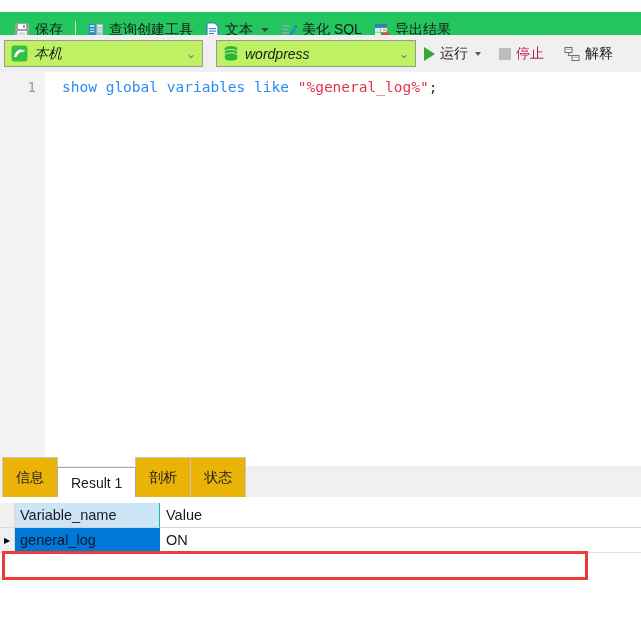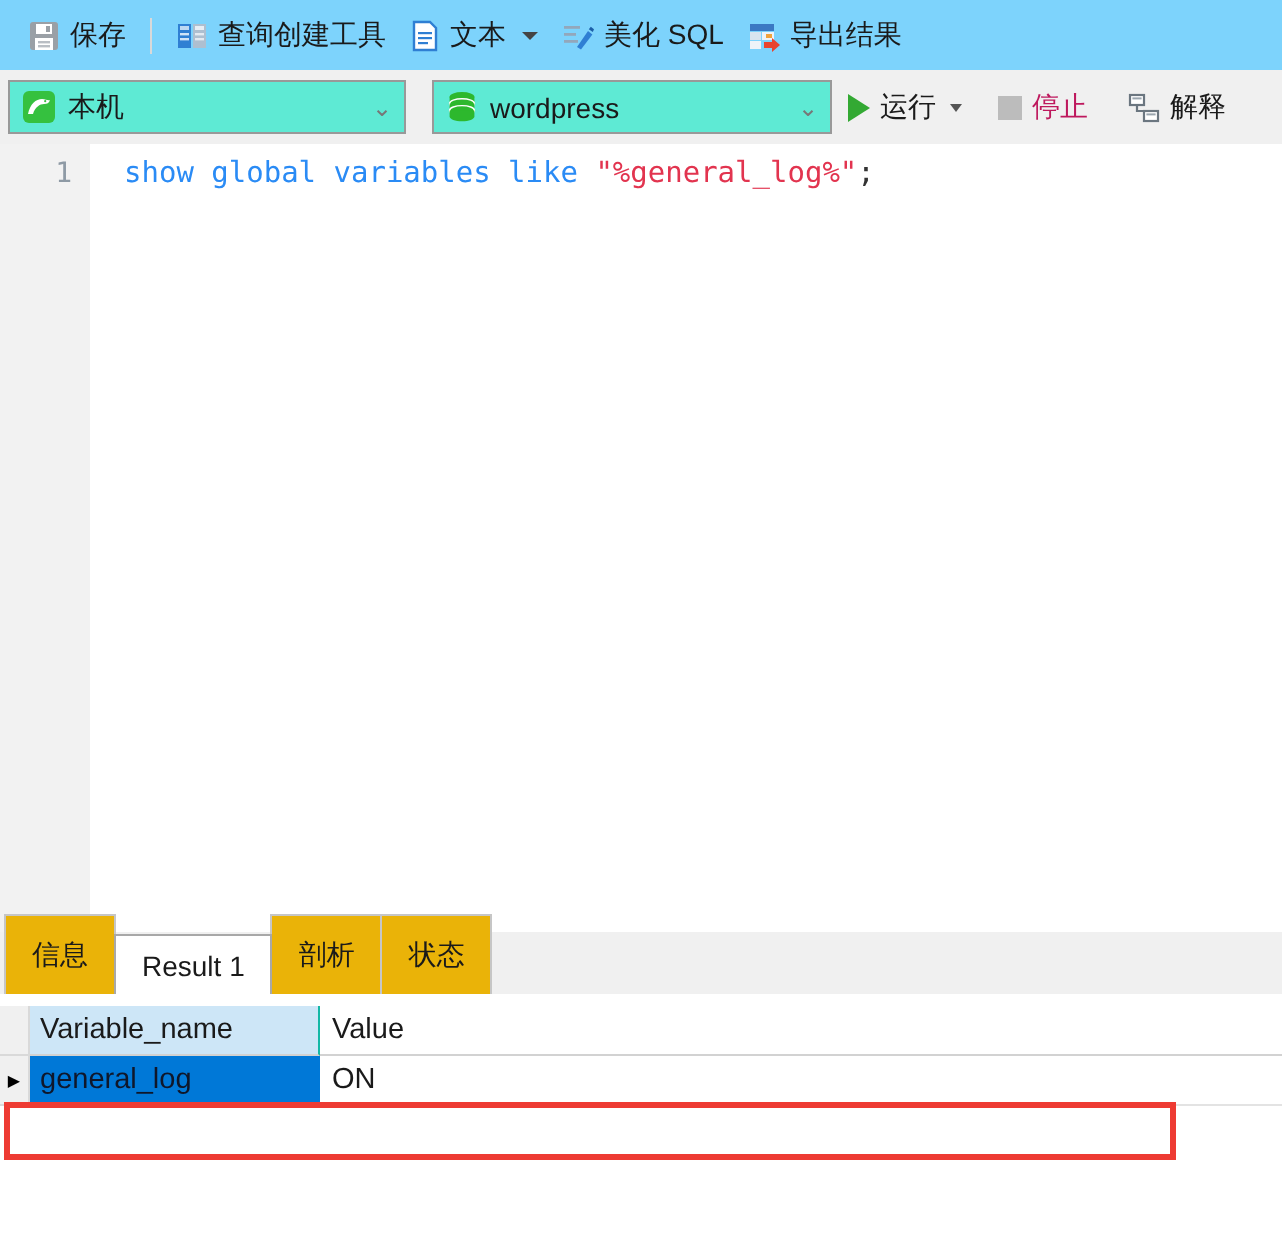--- a/index.html
+++ b/index.html
@@ -12,22 +12,22 @@
   }
   #app {
     position: relative;
     width: 641px; height: 626px;
     background: #fff;
     overflow: hidden;
   }
 
   
   .toolbar1 {
-    position: absolute; left: 0; top: 0; width: 641px; height: 35px;
-    background: #7dd3fc;
+    position: absolute; left: 0; top: 12px; width: 641px; height: 35px;
+    background: #22c55e;
     display: flex; align-items: center;
     padding-left: 8px;
     font-size: 14px;
   }
   .tb-btn {
     display: inline-flex; align-items: center; gap: 5px;
     padding: 4px 6px; cursor: default; white-space: nowrap;
   }
   .tb-sep {
     width: 1px; height: 18px; background: #d9d9d9; margin: 0 6px;
@@ -39,25 +39,25 @@
   }
 
   
   .toolbar2 {
     position: absolute; left: 0; top: 35px; width: 641px; height: 37px;
     background: #f0f0f0;
     display: flex; align-items: center;
     font-size: 14px;
   }
   .combo {
-    height: 27px; background: #5eead4;
+    height: 27px; background: #bef264;
     border: 1px solid #999;
     display: flex; align-items: center;
     padding: 0 6px; gap: 6px;
-    position: absolute; top: 5px;
+    position: absolute; top: 5px; font-style: italic;
   }
   .combo-conn { left: 4px;  width: 199px; }
   .combo-db   { left: 216px; width: 200px; }
   .combo-label { flex: 1; overflow: hidden; white-space: nowrap; }
   .chevron { color: #777; font-size: 12px; line-height: 1; }
   .run-group {
     position: absolute; left: 420px; top: 5px; height: 27px;
     display: flex; align-items: center; gap: 4px;
   }
   .run-btn, .stop-btn, .explain-btn {

